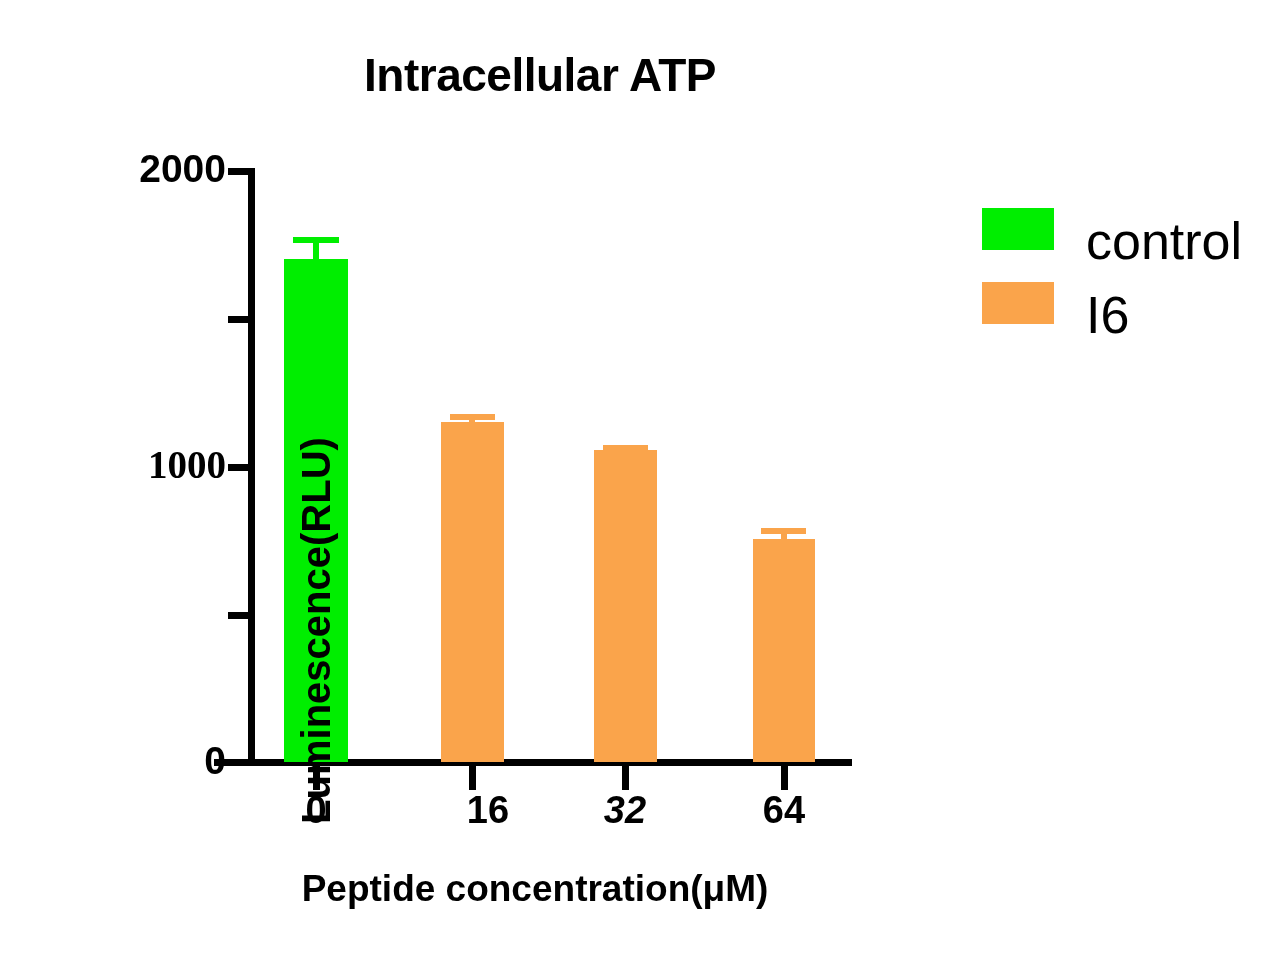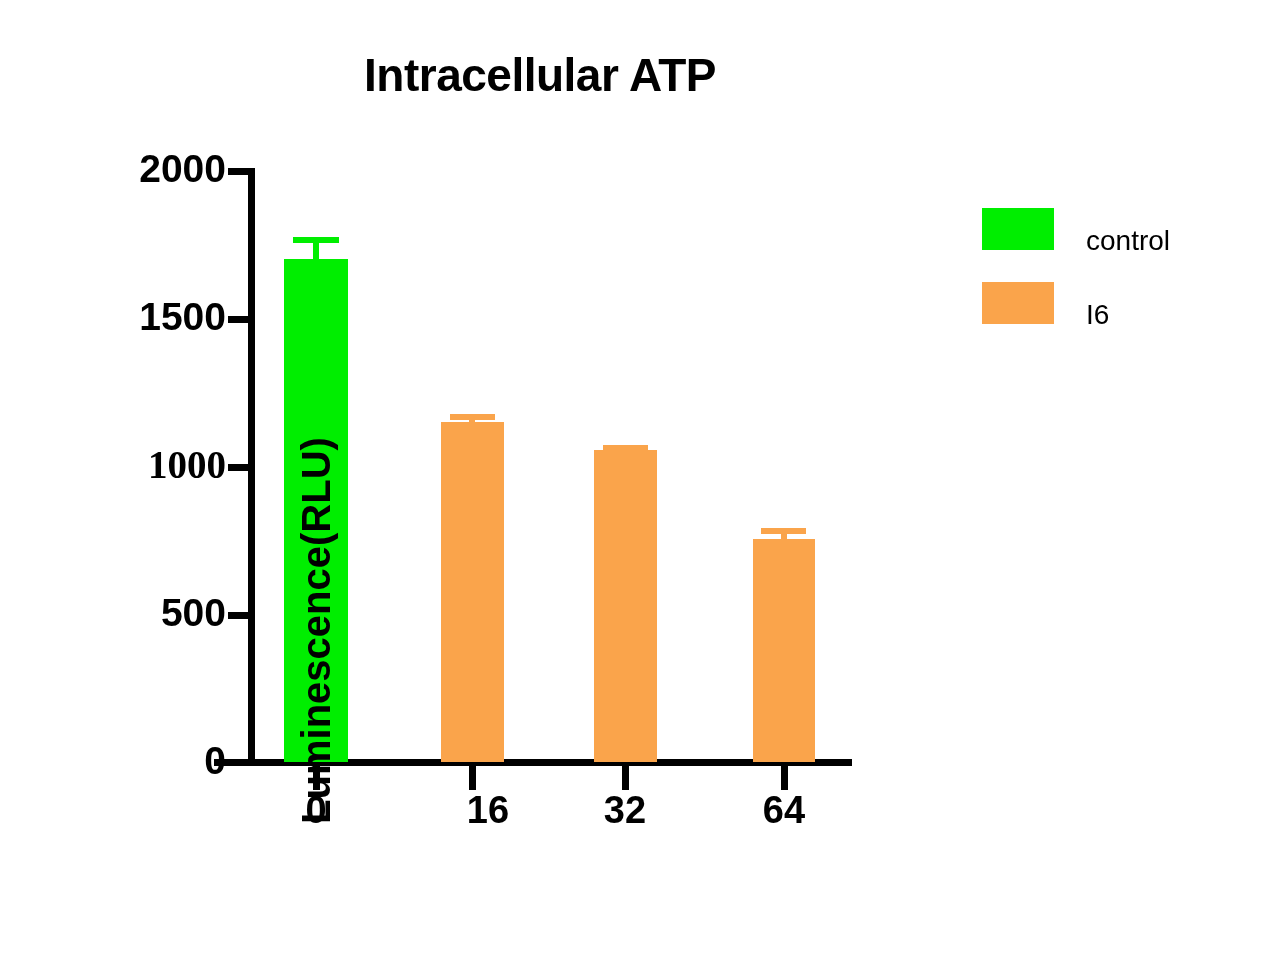--- a/index.html
+++ b/index.html
@@ -158,39 +158,37 @@
     align-items: center;
     height: 74px;
   }
   .legend-swatch {
     width: 72px;
     height: 42px;
     flex: 0 0 auto;
   }
   .legend-label {
     margin-left: 32px;
-    font-size: 28px;
+    font-size: 52px;
     font-weight: normal;
     white-space: nowrap;
     line-height: 1;
     margin-top: 24px;
   }
 </style>
 </head>
 <body>
 
 <div id="figure">
 
   <div id="chart-title">Intracellular ATP</div>
 
   <div id="y-tick-labels">
     <div class="y-tick-label" style="top:149px;">2000</div>
-    <div class="y-tick-label" style="top:297px;">1500</div>
     <div class="y-tick-label" style="top:445px;font-family:Liberation Serif, serif;">1000</div>
-    <div class="y-tick-label" style="top:593px;">500</div>
     <div class="y-tick-label" style="top:741px;">0</div>
   </div>
 
   <div class="y-tick" style="top:168px;"></div>
   <div class="y-tick" style="top:316px;"></div>
   <div class="y-tick" style="top:464px;"></div>
   <div class="y-tick" style="top:612px;"></div>
   <div class="y-tick" style="top:759px;"></div>
 
   <div id="y-axis-line"></div>
@@ -214,23 +212,24 @@
     <div id="y-axis-title">Luminescence(RLU)</div>
   </div>
 
   <div class="x-tick" style="left:313px;"></div>
   <div class="x-tick" style="left:469px;"></div>
   <div class="x-tick" style="left:622px;"></div>
   <div class="x-tick" style="left:781px;"></div>
 
   <div class="x-tick-label" style="left:256px;">0</div>
   <div class="x-tick-label" style="left:428px;">16</div>
-  <div class="x-tick-label" style="left:565px;">32</div>
+  <div class="x-tick-label" style="left:565px;font-style:italic;">32</div>
   <div class="x-tick-label" style="left:724px;">64</div>
 
+  <div id="x-axis-title">Peptide concentration(μM)</div>
 
   <div id="legend">
     <div class="legend-row">
       <span class="legend-swatch" style="background: rgb(0, 238, 0);"></span>
       <span class="legend-label">control</span>
     </div>
     <div class="legend-row">
       <span class="legend-swatch" style="background: rgb(250, 164, 75);"></span>
       <span class="legend-label">I6</span>
     </div>

